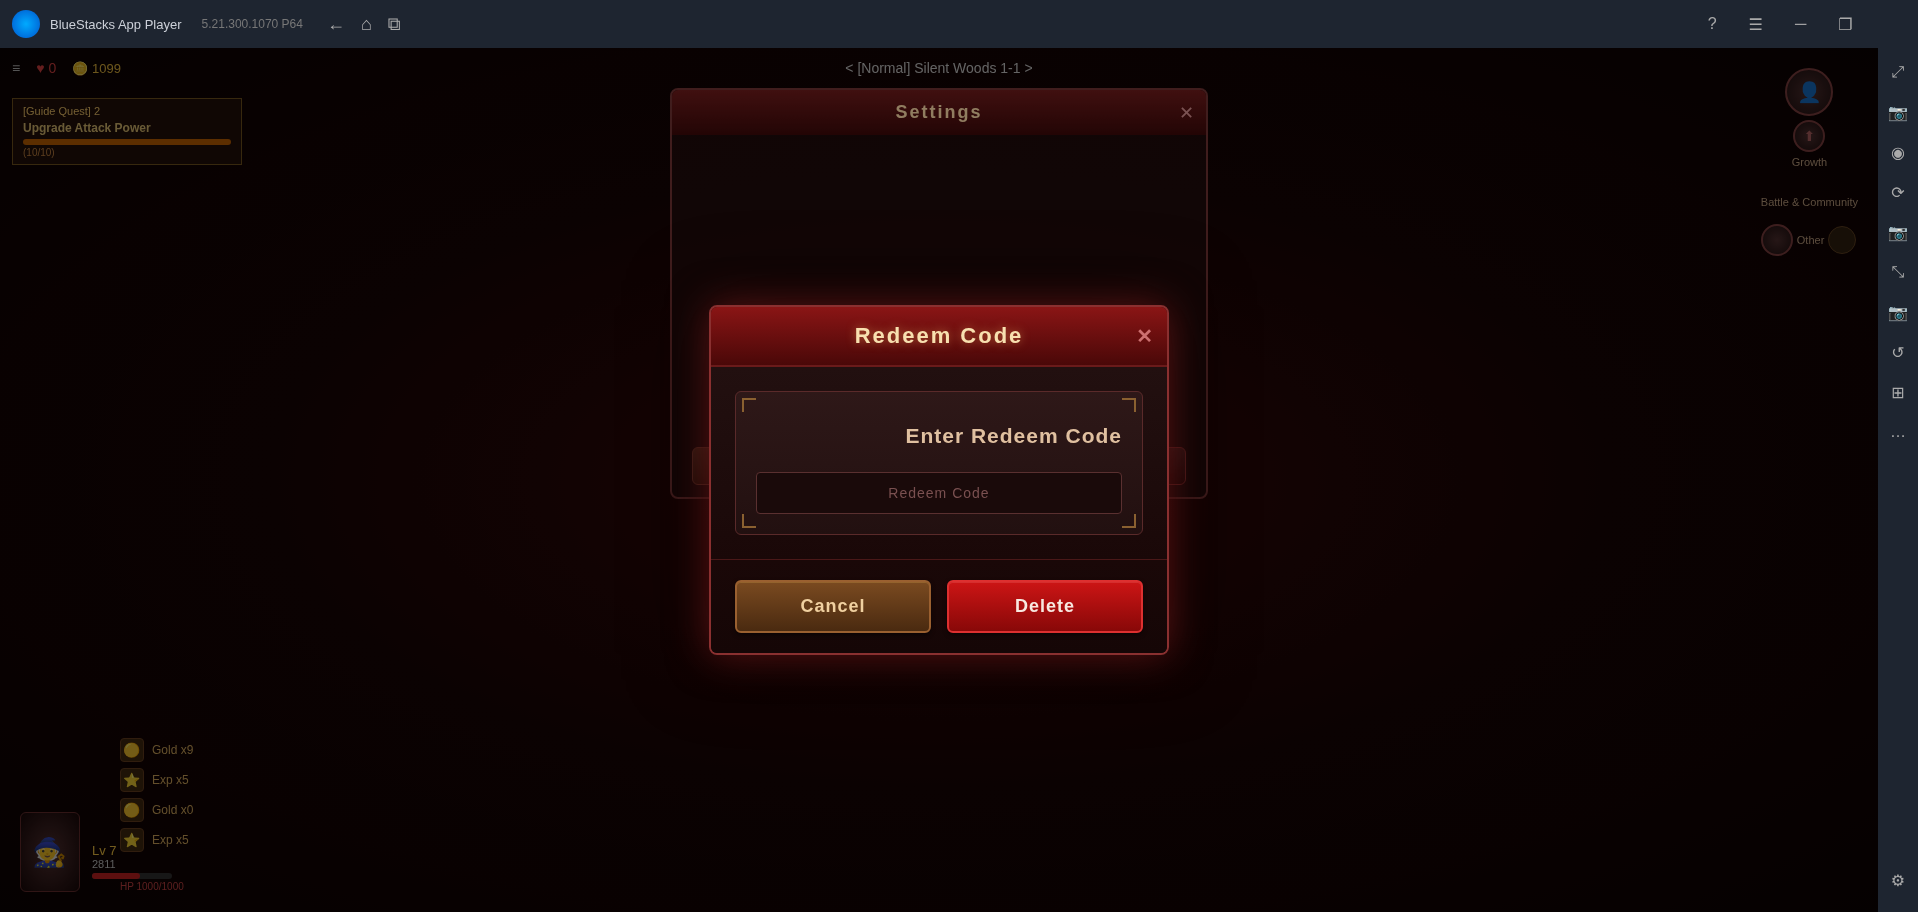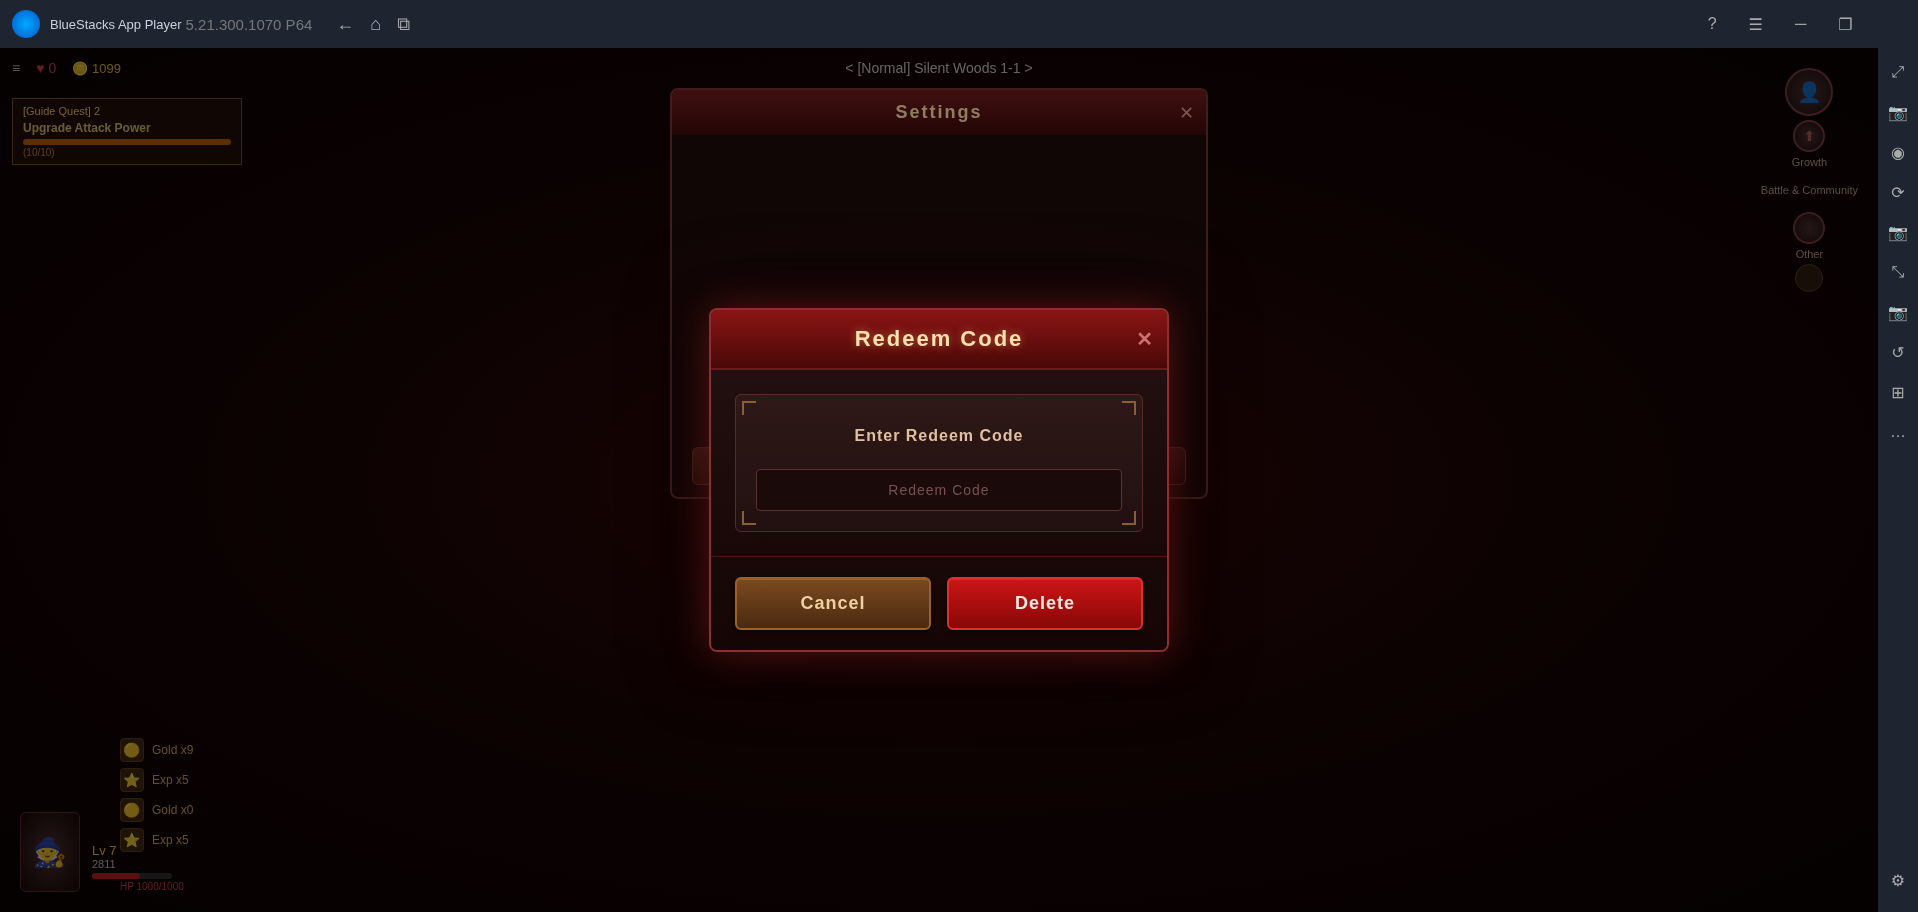--- a/index.html
+++ b/index.html
@@ -310,23 +310,23 @@
     }
     .redeem-input-area {
       background: linear-gradient(180deg, #2e1818, #221010);
       border: 1px solid #5a2a2a;
       border-radius: 6px;
       padding: 32px 20px 20px;
       position: relative;
     }
     .redeem-input-label {
       color: #e0c0a0;
-      font-size: 16px;
+      font-size: 21px;
       font-weight: bold;
-      text-align: center;
+      text-align: right;
       margin-bottom: 24px;
       letter-spacing: 1px;
     }
     .redeem-input {
       width: 100%;
       background: #1a0a0a;
       border: 1px solid #5a3030;
       border-radius: 4px;
       padding: 12px 16px;
       color: #c0a080;
@@ -441,21 +441,21 @@
       justify-content: center;
       font-size: 14px;
     }
   </style>
 </head>
 <body>
 
 <div class="titlebar">
   <div class="titlebar-logo"></div>
   <span style="color:#ccd0d8;font-size:13px;">BlueStacks App Player</span>
-  <span style="color:#777;font-size:15px;margin-left:4px;">5.21.300.1070  P64</span>
+  <span style="color:#777;font-size:12px;margin-left:20px;">5.21.300.1070  P64</span>
   <div class="titlebar-nav">
     <span class="nav-icon">←</span>
     <span class="nav-icon">⌂</span>
     <span class="nav-icon">⧉</span>
   </div>
   <div class="titlebar-controls">
     <span class="titlebar-btn">?</span>
     <span class="titlebar-btn">☰</span>
     <span class="titlebar-btn">─</span>
     <span class="titlebar-btn">❐</span>
@@ -496,24 +496,24 @@
       </div>
       <div style="color:#cc8844;font-size:10px;margin-top:2px;">(10/10)</div>
     </div>
 
     <div class="right-game-ui">
       <div style="display:flex;flex-direction:column;align-items:center;gap:4px;">
         <div class="game-ui-avatar">👤</div>
         <div style="width:32px;height:32px;background:radial-gradient(#553333,#221111);border-radius:50%;border:2px solid #884444;display:flex;align-items:center;justify-content:center;color:#bb6666;font-size:14px;">⬆</div>
         <div class="game-ui-label">Growth</div>
       </div>
-      <div style="display:flex;flex-direction:column;align-items:center;gap:4px;margin-top:8px;text-align:center;">
+      <div style="display:flex;flex-direction:column;align-items:center;gap:4px;margin-top:20px;text-align:center;">
         <div style="color:#ccaa88;font-size:11px;">Battle &amp; Community</div>
       </div>
-      <div style="display:flex;flex-direction:column;align-items:center;gap:4px;margin-top:8px;">
+      <div style="display:flex;flex-direction:row;align-items:center;gap:4px;margin-top:8px;">
         <div style="width:32px;height:32px;background:radial-gradient(#553333,#221111);border-radius:50%;border:2px solid #884444;"></div>
         <div style="color:#ccaa88;font-size:11px;">Other</div>
         <div style="width:28px;height:28px;background:#332211;border-radius:50%;border:1px solid #664422;"></div>
       </div>
     </div>
 
     <div class="char-area">
       <div class="char-avatar">🧙</div>
       <div class="char-info">
         <div class="char-level">Lv <span>7</span></div>

